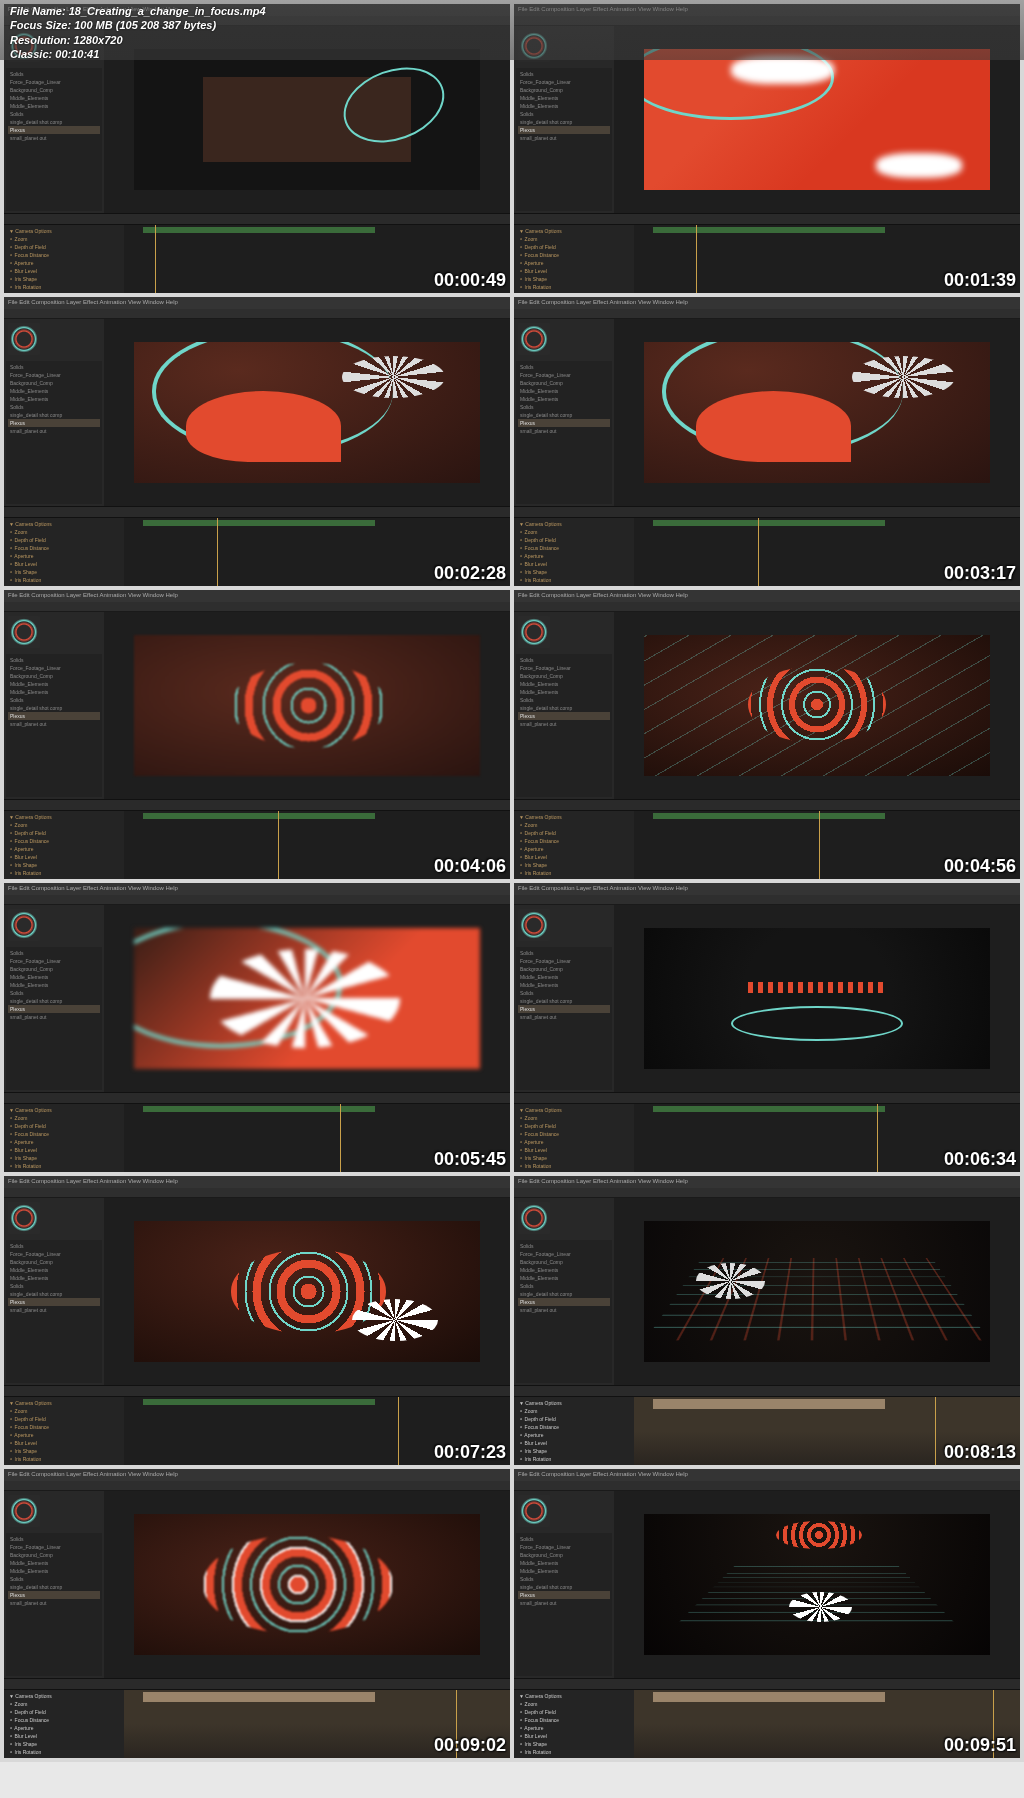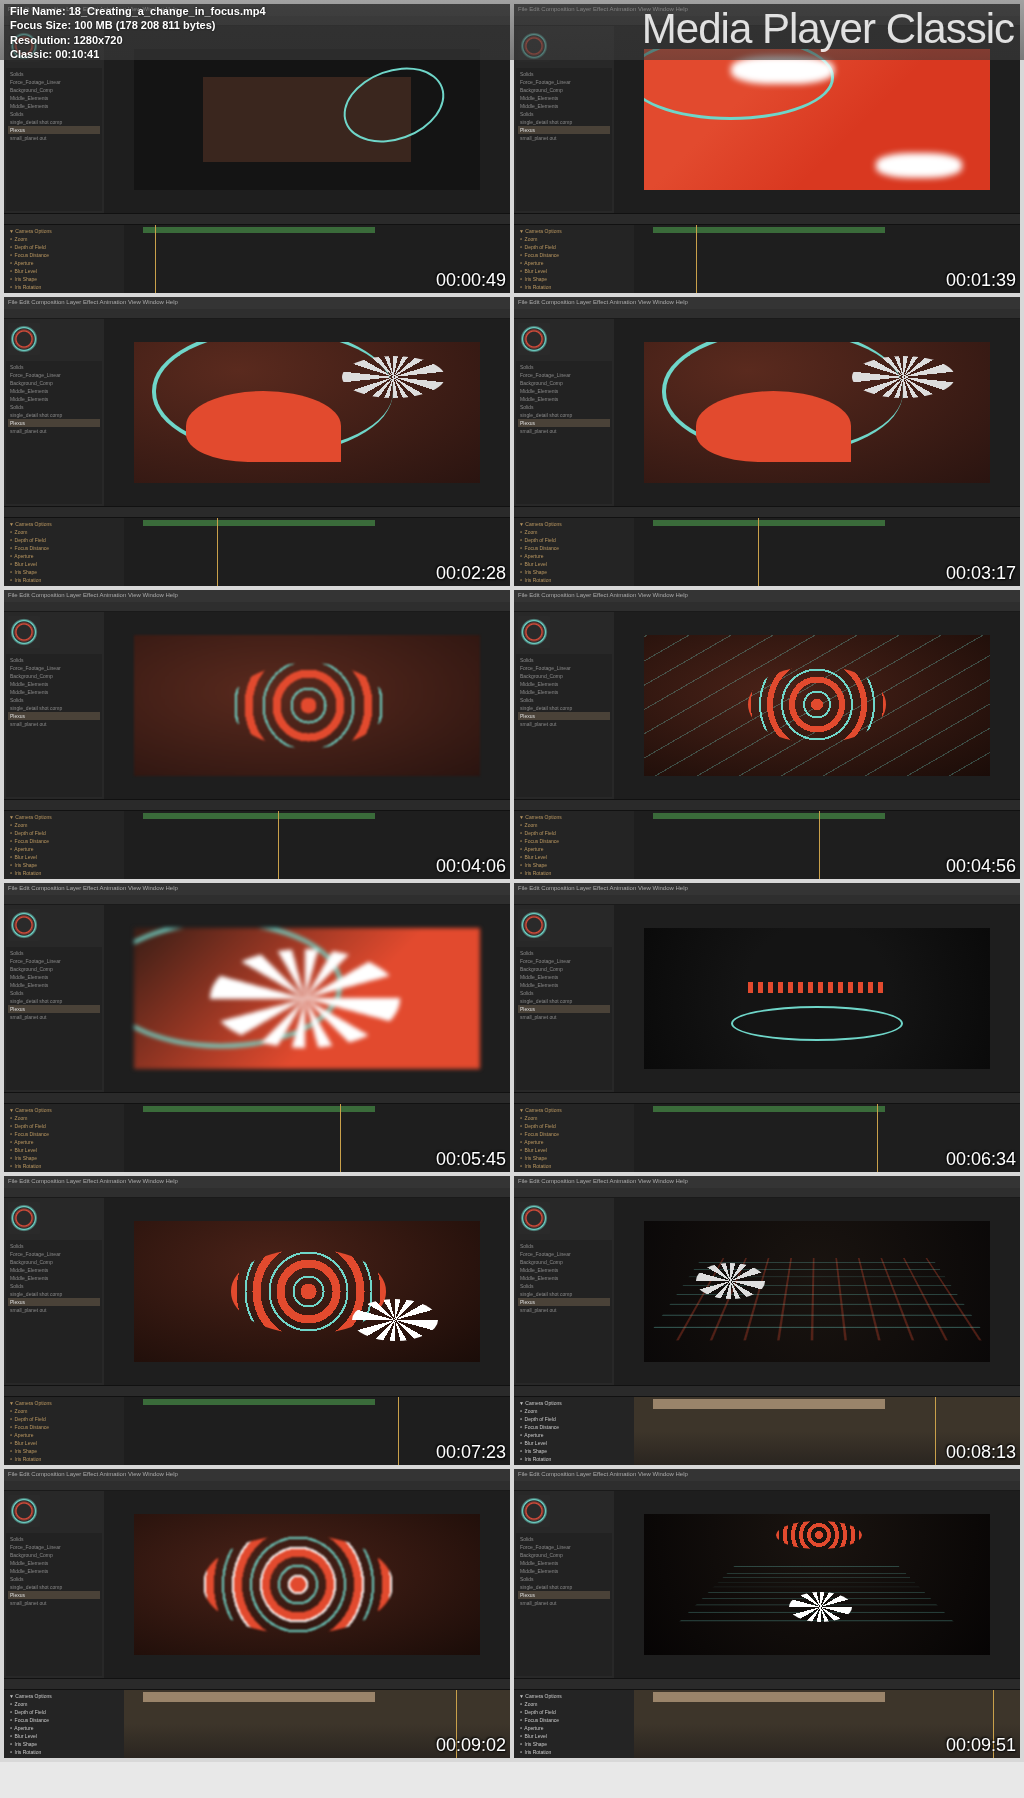--- a/index.html
+++ b/index.html
@@ -15,21 +15,21 @@
   height: 60px;
   background: linear-gradient(180deg, rgba(80,80,80,0.4), rgba(60,60,60,0.6));
   color: #fff;
   padding: 4px 10px;
   font-size: 11px;
   line-height: 1.3;
   z-index: 10;
   display: flex;
   justify-content: space-between;
 }
-.file-info { color: #fff; font-weight: bold; text-shadow: 0 0 2px #000; }
+.file-info { color: #fff; font-weight: bold; text-shadow: 0 0 2px #000; font-style: italic; }
 .mpc-title { 
   font-size: 42px; 
   font-weight: 300; 
   color: rgba(255,255,255,0.85); 
   letter-spacing: -1px;
   align-self: flex-start;
   margin-top: -2px;
 }
 .grid {
   display: grid;
@@ -144,21 +144,21 @@
   position: absolute;
   top: 0; bottom: 0;
   width: 1px;
   background: #c9a04a;
 }
 .timestamp {
   position: absolute;
   bottom: 2px;
   right: 4px;
   font-size: 18px;
-  font-weight: normal;
+  font-weight: bold;
   color: #fff;
   text-shadow: 1px 1px 2px #000, -1px -1px 2px #000;
   z-index: 5;
 }
 
 .vp-1 { background: #141414; }
 .vp-1 .shape { position:absolute; width:60%; height:60%; background: #3a261e; left:20%; top:20%; }
 .vp-1 .circ { position:absolute; width:30%; height:50%; border:2px solid #6fd6c9; border-radius:50%; right:10%; top:15%; transform:rotate(-20deg); }
 
 .vp-2 { background: linear-gradient(135deg, #e24a2e 30%, #d93820 60%); }
@@ -205,25 +205,24 @@
 .alt-timeline .ae-tl-left { color: #c8c8c8; }
 .alt-timeline .ae-tl-right { background: linear-gradient(180deg, #3d352a 50%, #2a2520); }
 .alt-timeline .ae-tl-bar { background: #9a846a; height: 10px; }
 </style>
 </head>
 <body>
 
 <div class="header">
   <div class="file-info">
     <div><span>File Name:</span> <span>18_Creating_a_change_in_focus.mp4</span></div>
-    <div><span>Focus Size:</span> <span>100 MB (178 208 811 bytes)</span></div>
+    <div><span>Focus Size:</span> <span>100 MB (105 208 387 bytes)</span></div>
     <div><span>Resolution:</span> <span>1280x720</span></div>
     <div><span>Classic:</span> <span>00:10:41</span></div>
   </div>
-  <div class="mpc-title">Media Player Classic</div>
 </div>
 
 <div class="grid" id="grid">
     <div class="thumb">
     <div class="ae-menubar">File  Edit  Composition  Layer  Effect  Animation  View  Window  Help</div>
     <div class="ae-toolbar"></div>
     <div class="ae-body">
       <div class="ae-left">
         <div class="ae-proj-icon"></div>
         <div class="ae-proj-list">

